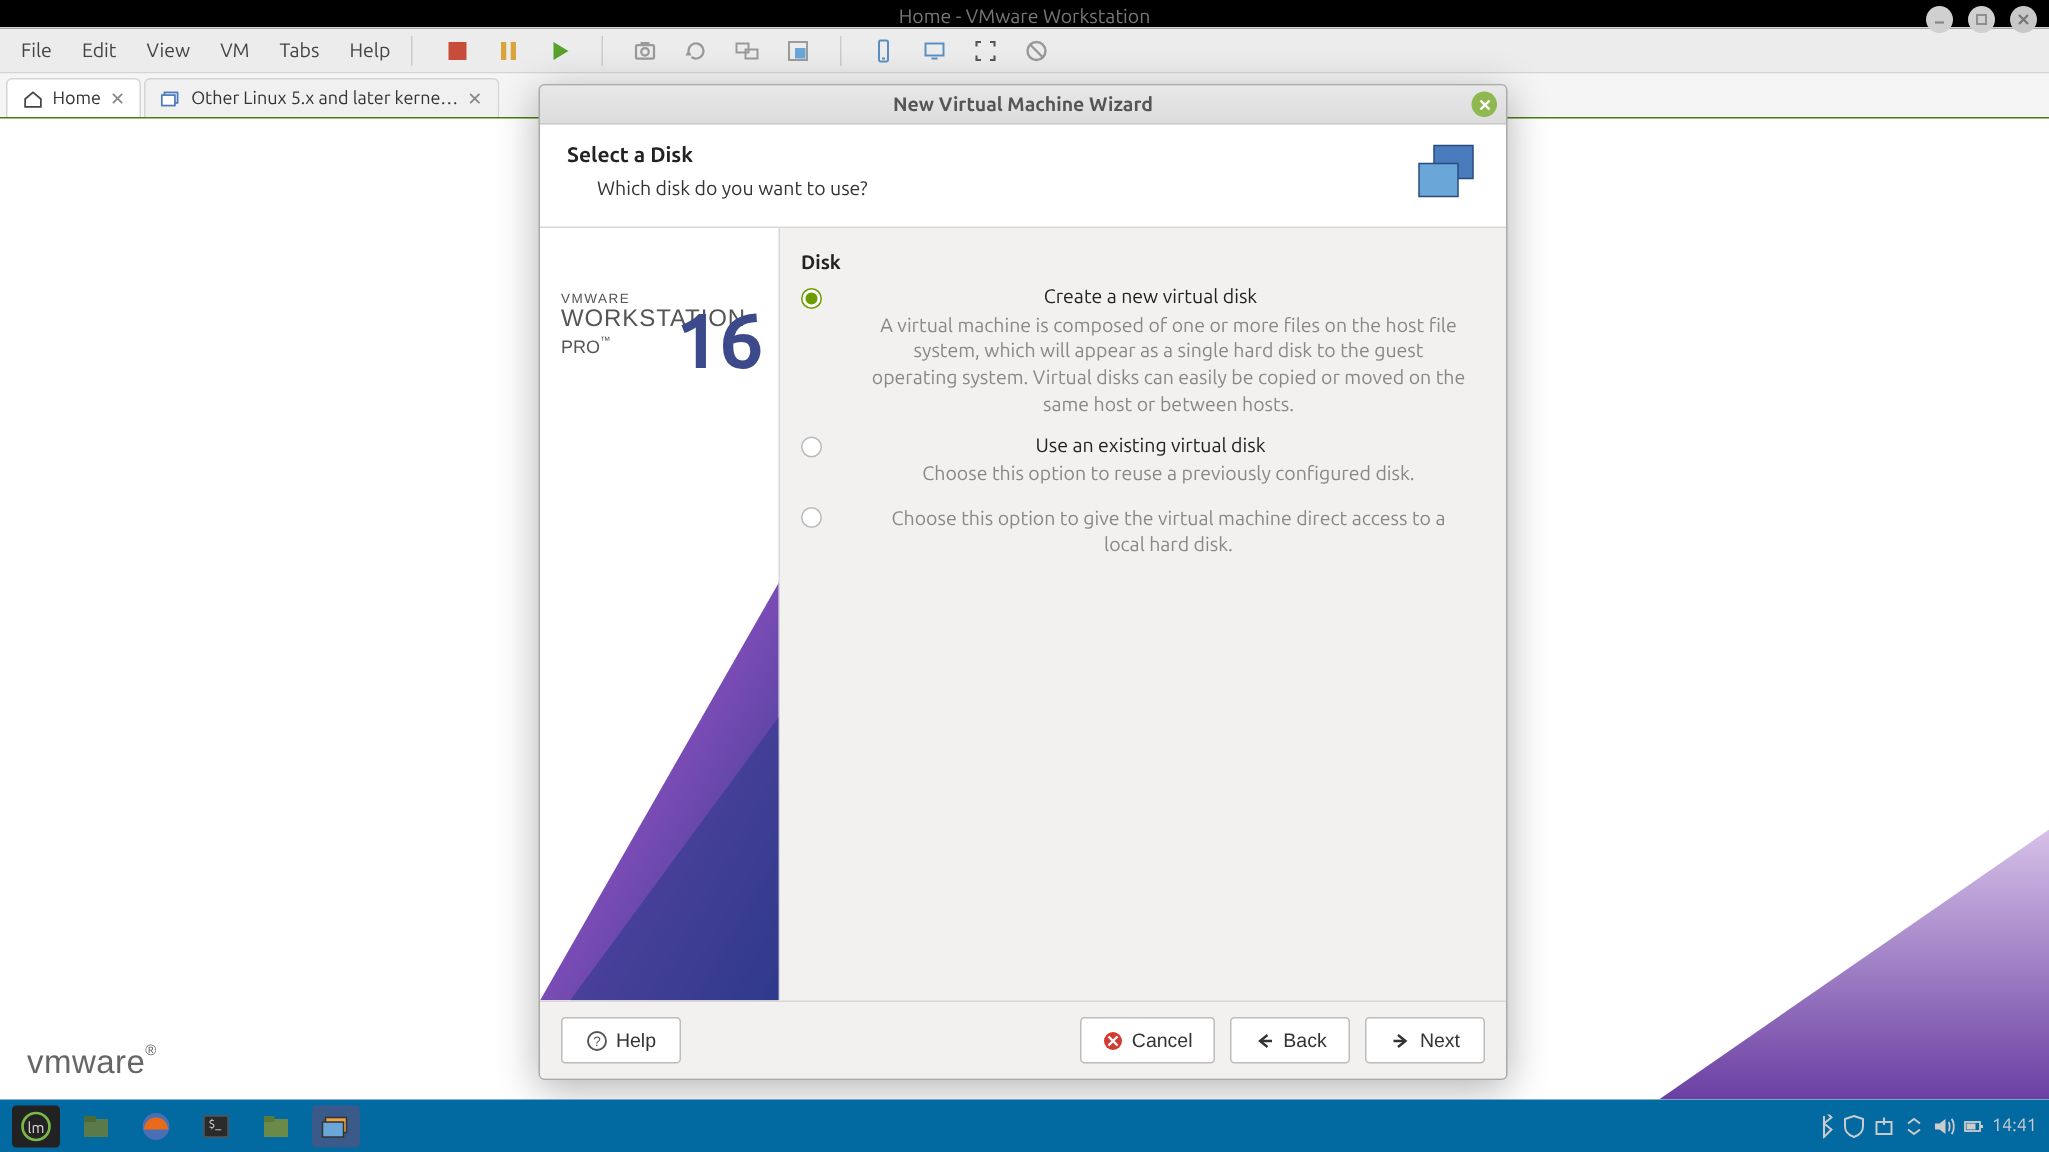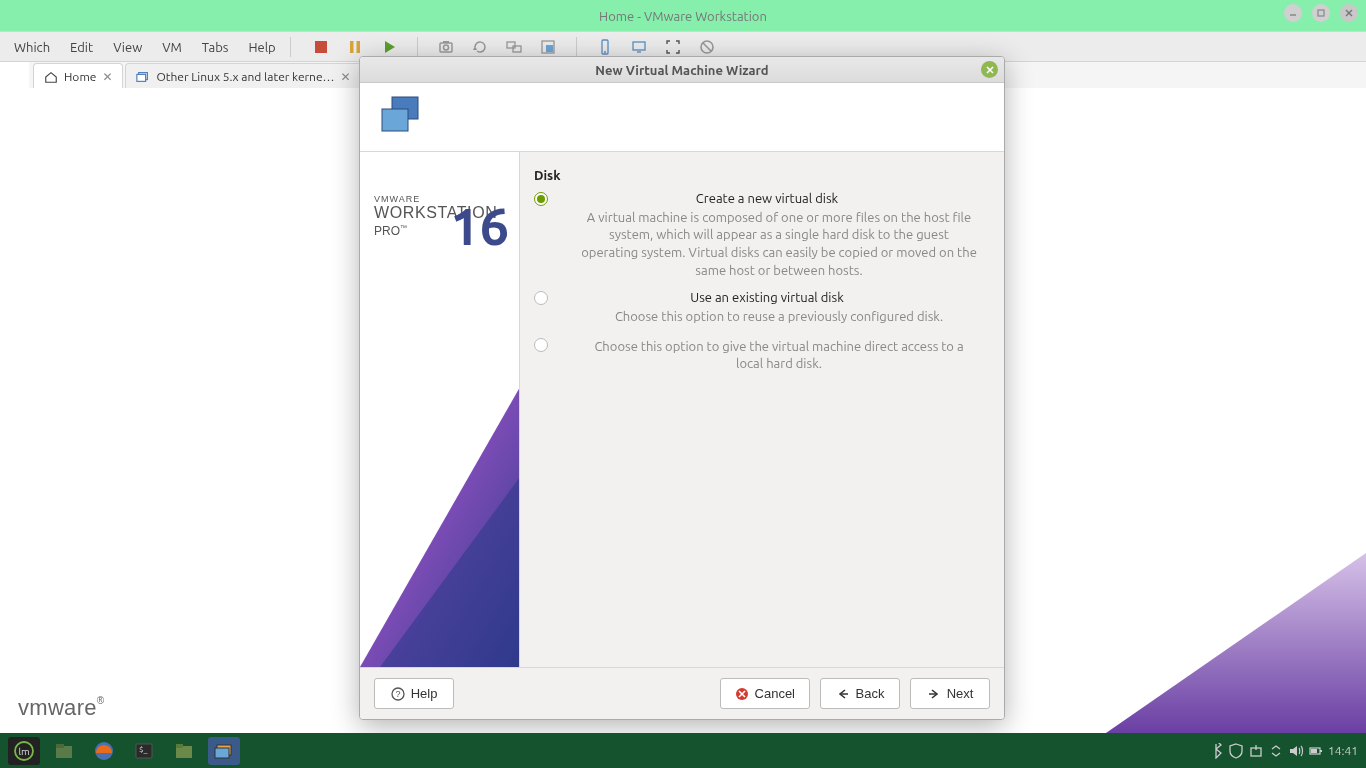--- a/index.html
+++ b/index.html
@@ -1,47 +1,47 @@
 <!DOCTYPE html>
 <html><head>
 <meta charset="utf-8">
 <style>
 * { box-sizing: border-box; margin: 0; padding: 0; }
 body { font-family: "Ubuntu", "Segoe UI", sans-serif; font-size: 13px; background: #fff; width: 1366px; height: 768px; overflow: hidden; position: relative; color: #333; }
 
 
-.titlebar { height: 32px; background: #86efac; border-bottom: 1px solid #d4d4d4; display: flex; align-items: center; justify-content: center; position: relative; }
+.titlebar { height: 19px; background: #000000; border-bottom: 1px solid #d4d4d4; display: flex; align-items: flex-end; justify-content: center; position: relative; }
 .titlebar-title { color: #777; font-size: 13px; }
 .winctrls { position: absolute; right: 8px; top: 4px; display: flex; gap: 10px; }
 .winctrl { width: 18px; height: 18px; border-radius: 50%; background: #d0d0d0; color: #888; display: flex; align-items: center; justify-content: center; font-size: 10px; cursor: pointer; }
 .winctrl.close { background: #c8c8c8; }
 .winctrl svg { width: 10px; height: 10px; }
 
 
 .menubar { height: 30px; background: #ececec; border-bottom: 1px solid #d4d4d4; display: flex; align-items: center; padding: 0 4px; }
 .menuitem { padding: 6px 10px; color: #444; cursor: pointer; }
 .toolbar-icons { display: flex; align-items: center; gap: 14px; margin-left: 16px; }
 .tb-icon { width: 20px; height: 20px; display: flex; align-items: center; justify-content: center; cursor: pointer; }
 .tb-icon svg { width: 18px; height: 18px; }
 .tb-sep { width: 1px; height: 20px; background: #ccc; margin: 0 4px; }
 
 
-.tabsrow { height: 30px; background: #f5f5f5; border-bottom: 3px solid #4d7c0f; display: flex; align-items: end; padding: 0 4px; margin-left: 29px; }
+.tabsrow { height: 30px; background: #f5f5f5; border-bottom: 1px solid #4d7c0f; display: flex; align-items: end; padding: 0 4px; }
 .apptab { background: #fff; border: 1px solid #d4d4d4; border-bottom: none; border-radius: 4px 4px 0 0; padding: 5px 10px; display: flex; align-items: center; gap: 6px; font-size: 12px; margin-right: 2px; cursor: pointer; height: 26px; }
 .apptab.inactive { background: #f0f0f0; }
 .tab-close { color: #888; font-size: 12px; cursor: pointer; }
 .apptab svg { width: 14px; height: 14px; flex-shrink: 0; }
 
 
 .content { position: absolute; top: 88px; left: 0; right: 0; bottom: 35px; background: #fff; }
 .vmware-logo { position: absolute; left: 18px; bottom: 12px; font-size: 22px; font-weight: 400; letter-spacing: 0.3px; color: #666; font-family: sans-serif; }
 .vmware-logo .reg { font-size: 10px; vertical-align: top; }
 
 
-.taskbar { position: absolute; bottom: 0; left: 0; right: 0; height: 35px; background: #14532d; display: flex; align-items: center; padding: 0 8px; gap: 8px; color: #ddd; }
+.taskbar { position: absolute; bottom: 0; left: 0; right: 0; height: 35px; background: #0369a1; display: flex; align-items: center; padding: 0 8px; gap: 8px; color: #ddd; }
 .taskicon { width: 32px; height: 28px; border-radius: 3px; display: flex; align-items: center; justify-content: center; cursor: pointer; }
 .taskicon svg { width: 22px; height: 22px; }
 .tray { margin-left: auto; display: flex; align-items: center; gap: 4px; color: #ccc; font-size: 12px; }
 .tray svg { width: 16px; height: 16px; }
 
 
 .dialog { position: absolute; left: 359px; top: 56px; width: 646px; height: 664px; border: 1px solid #aaa; background: #f2f1f0; box-shadow: 0 6px 28px rgba(0,0,0,0.3); border-radius: 4px; overflow: hidden; display: flex; flex-direction: column; }
 .dlg-titlebar { height: 26px; background: linear-gradient(#e8e8e8,#dcdcdc); border-bottom: 1px solid #c8c8c8; display: flex; align-items: center; justify-content: center; position: relative; }
 .dlg-title { color: #555; font-size: 13px; font-weight: bold; }
 .dlg-close { position: absolute; right: 6px; top: 4px; width: 17px; height: 17px; border-radius: 50%; background: #8fb950; display: flex; align-items: center; justify-content: center; cursor: pointer; }
@@ -102,21 +102,21 @@
     <div class="winctrl close">
         <svg viewBox="0 0 10 10">
           <line x1="2" y1="2" x2="8" y2="8" stroke="#777" stroke-width="1.5"></line>
           <line x1="8" y1="2" x2="2" y2="8" stroke="#777" stroke-width="1.5"></line>
         </svg>
       </div>
   </div>
 </div>
 
 <div class="menubar">
-  <span class="menuitem">Which</span>
+  <span class="menuitem">File</span>
   <span class="menuitem">Edit</span>
   <span class="menuitem">View</span>
   <span class="menuitem">VM</span>
   <span class="menuitem">Tabs</span>
   <span class="menuitem">Help</span>
   <div class="tb-sep"></div>
   <div class="toolbar-icons">
     <div class="tb-icon">
         <svg viewBox="0 0 18 18">
           <rect x="3" y="3" width="12" height="12" fill="#c84c3a"></rect>
@@ -225,20 +225,24 @@
   <div class="dlg-titlebar">
     <span class="dlg-title">New Virtual Machine Wizard</span>
     <div class="dlg-close">
       <svg viewBox="0 0 10 10">
           <line x1="2" y1="2" x2="8" y2="8" stroke="#fff" stroke-width="1.6"></line>
           <line x1="8" y1="2" x2="2" y2="8" stroke="#fff" stroke-width="1.6"></line>
         </svg>
     </div>
   </div>
   <div class="dlg-header">
+    <div class="dlg-header-left">
+      <div class="dlg-heading">Select a Disk</div>
+      <div class="dlg-sub">Which disk do you want to use?</div>
+    </div>
     <svg class="dlg-hicon" viewBox="0 0 44 42">
       <rect x="14" y="2" width="26" height="22" fill="#4a7bbd" stroke="#2a4c7d" stroke-width="1"></rect>
       <rect x="4" y="14" width="26" height="22" fill="#6aa6d8" stroke="#2a4c7d" stroke-width="1"></rect>
     </svg>
   </div>
 
   <div class="dlg-body">
     <div class="dlg-sidebar">
       <div class="sidebar-brand">
         <div class="l1">VMWARE</div>

